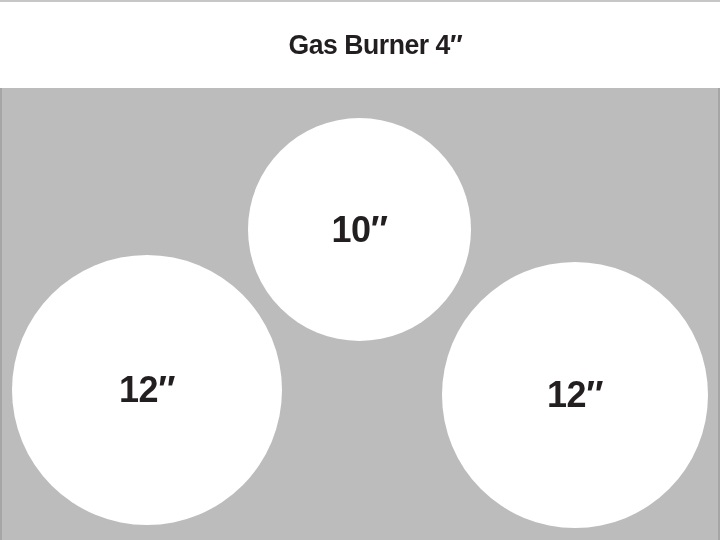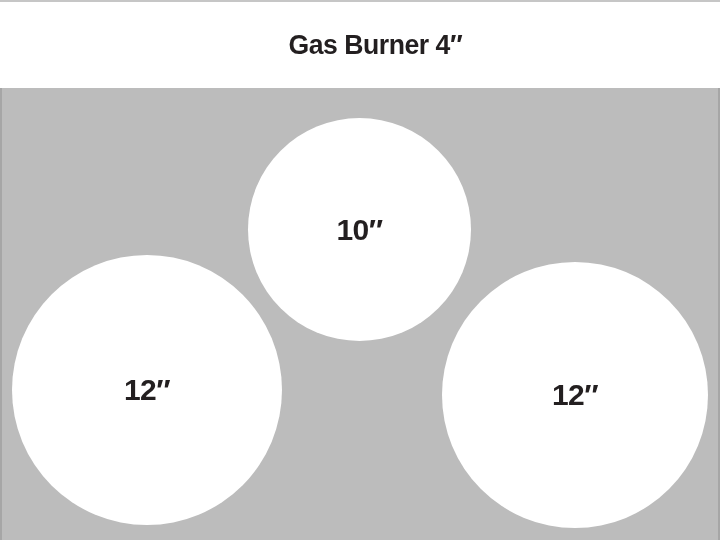--- a/index.html
+++ b/index.html
@@ -53,21 +53,21 @@
   }
   .burner {
     position: absolute;
     background: #ffffff;
     border-radius: 50%;
     display: flex;
     align-items: center;
     justify-content: center;
   }
   .burner-label {
-    font-size: 30px;
+    font-size: 36px;
     font-weight: bold;
     color: #231f20;
     letter-spacing: -0.5px;
   }
   .burner-center {
     left: 246px;
     top: 30px;
     width: 223px;
     height: 223px;
   }

